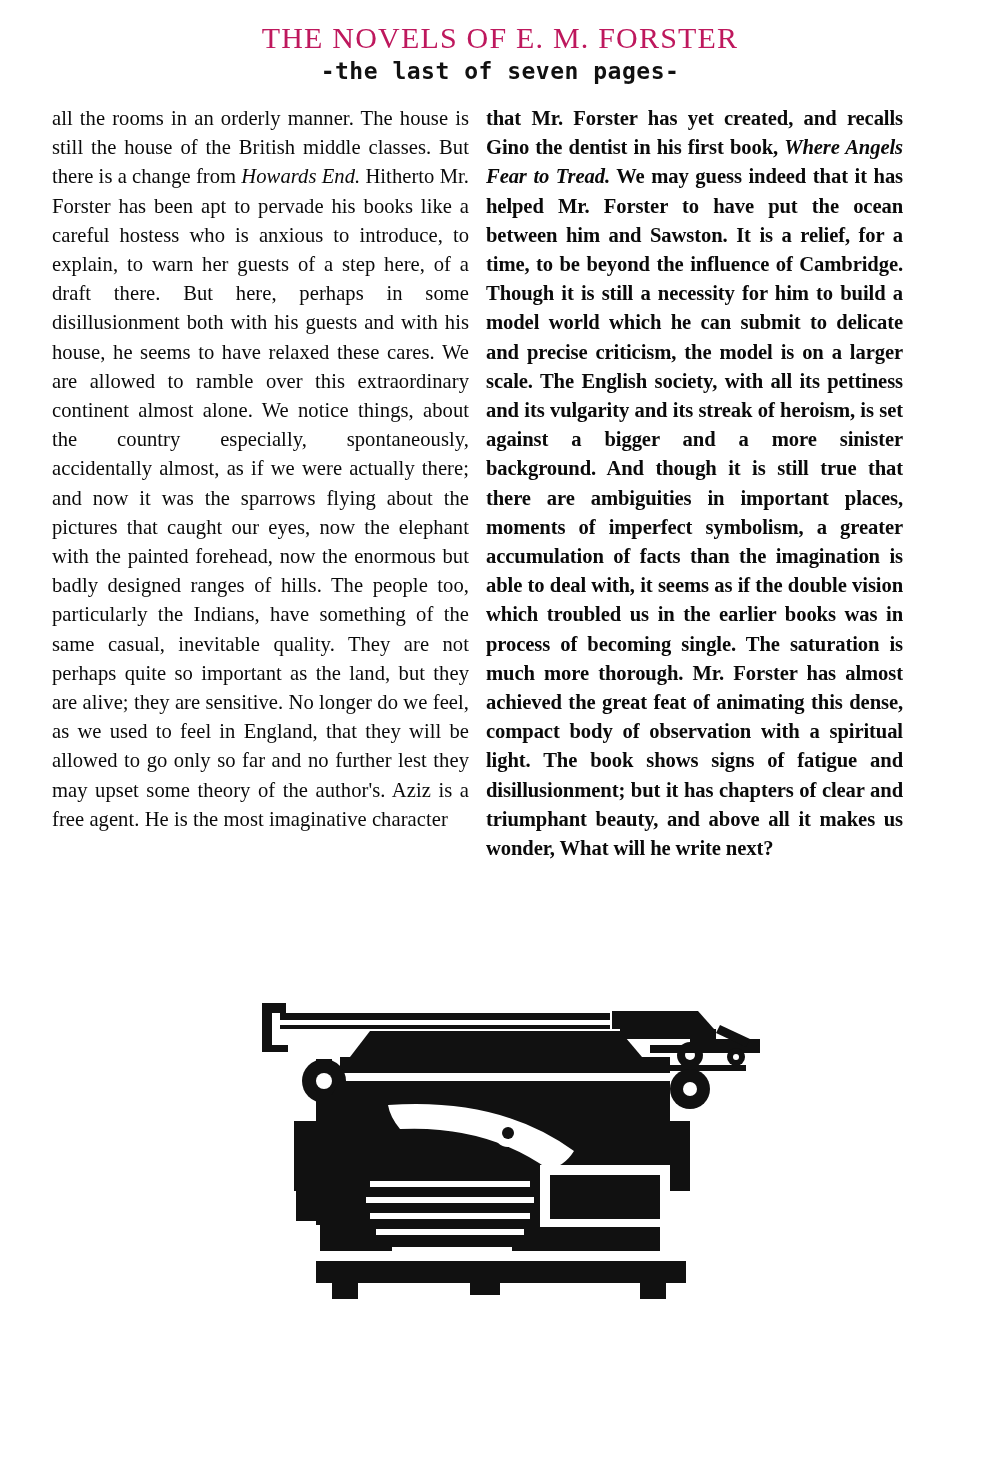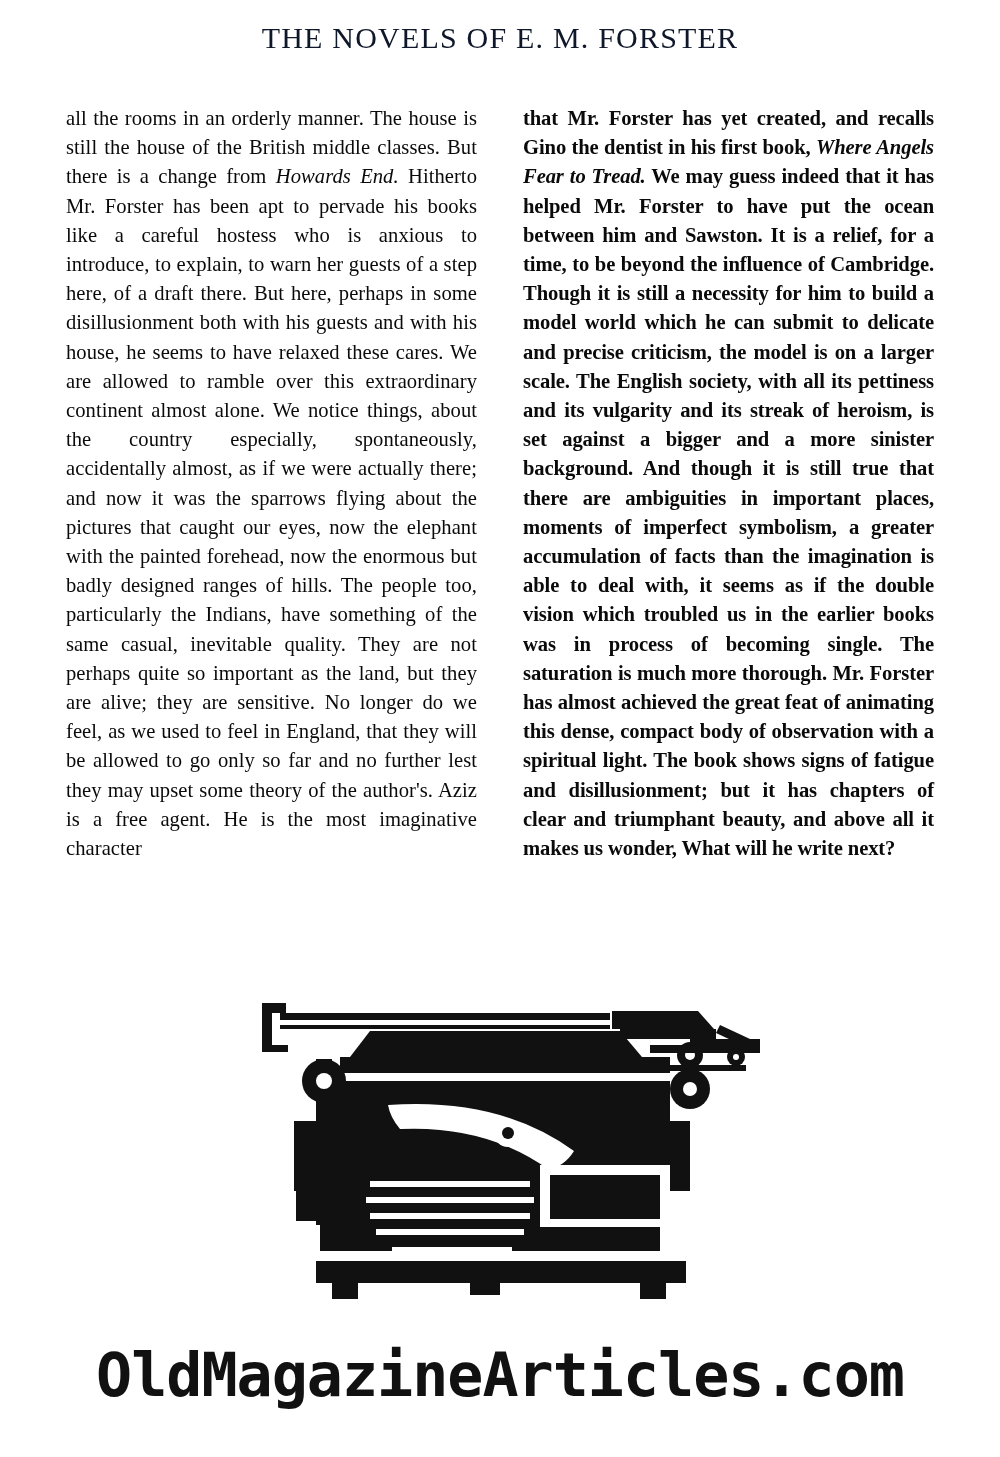--- a/index.html
+++ b/index.html
@@ -25,41 +25,41 @@
   
   .masthead {
     text-align: center;
     padding-top: 22px;
   }
   .masthead-title {
     font-family: "Liberation Serif", serif;
     font-size: 30px;
     letter-spacing: 1.2px;
     font-weight: 400;
-    color: #0f172a;
+    color: #be185d;
     line-height: 1.05;
     text-transform: uppercase;
   }
   .masthead-sub {
     font-family: "DejaVu Sans Mono", monospace;
     font-size: 23px;
     letter-spacing: 0.5px;
     margin-top: 4px;
     color: #111;
     font-weight: 700;
   }
 
   
   .columns {
     position: absolute;
     top: 104px;
-    left: 66px;
+    left: 52px;
     width: 868px;
     display: flex;
-    gap: 46px;
+    gap: 17px;
   }
   .col {
     width: 417px;
   }
   .col p {
     margin: 0;
     text-align: justify;
     text-justify: inter-word;
     font-size: 20.6px;
     line-height: 29.2px;
@@ -108,20 +108,21 @@
     white-space: nowrap;
   }
 </style>
 </head>
 <body>
 
 <div class="page">
 
   <div class="masthead">
     <div class="masthead-title">THE NOVELS OF E. M. FORSTER</div>
+    <div class="masthead-sub">-the last of seven pages-</div>
   </div>
 
   <div class="columns">
 
     <div class="col col-left">
       <p><span>all the rooms in an orderly manner. The house is still the house of the British middle classes. But there is a change from </span><em>Howards End.</em><span> Hitherto Mr. Forster has been apt to pervade his books like a careful hostess who is anxious to introduce, to explain, to warn her guests of a step here, of a draft there. But here, perhaps in some disillusionment both with his guests and with his house, he seems to have relaxed these cares. We are allowed to ramble over this extraordinary continent almost alone. We notice things, about the country especially, spontaneously, accidentally almost, as if we were actually there; and now it was the sparrows flying about the pictures that caught our eyes, now the elephant with the painted forehead, now the enormous but badly designed ranges of hills. The people too, particularly the Indians, have something of the same casual, inevitable quality. They are not perhaps quite so important as the land, but they are alive; they are sensitive. No longer do we feel, as we used to feel in England, that they will be allowed to go only so far and no further lest they may upset some theory of the author's. Aziz is a free agent. He is the most imaginative character</span></p>
     </div>
 
     <div class="col col-right">
       <p><span>that Mr. Forster has yet created, and recalls Gino the dentist in his first book, </span><em>Where Angels Fear to Tread.</em><span> We may guess indeed that it has helped Mr. Forster to have put the ocean between him and Sawston. It is a relief, for a time, to be beyond the influence of Cambridge. Though it is still a necessity for him to build a model world which he can submit to delicate and precise criticism, the model is on a larger scale. The English society, with all its pettiness and its vulgarity and its streak of heroism, is set against a bigger and a more sinister background. And though it is still true that there are ambiguities in important places, moments of imperfect symbolism, a greater accumulation of facts than the imagination is able to deal with, it seems as if the double vision which troubled us in the earlier books was in process of becoming single. The saturation is much more thorough. Mr. Forster has almost achieved the great feat of animating this dense, compact body of observation with a spiritual light. The book shows signs of fatigue and disillusionment; but it has chapters of clear and triumphant beauty, and above all it makes us wonder, What will he write next?</span></p>
@@ -188,15 +189,14 @@
           <rect x="420" y="298" width="26" height="16"></rect>
           <rect x="250" y="298" width="30" height="12"></rect>
 
           <path d="M96 110 h20 v130 h-20 z"></path>
           <path d="M76 140 h22 v96 h-22 z"></path>
         </g>
       </svg>
     </div>
   </div>
 
-  <div class="watermark">OldMagazineArticles.com</div>
 
 </div>
 
 </body></html>

